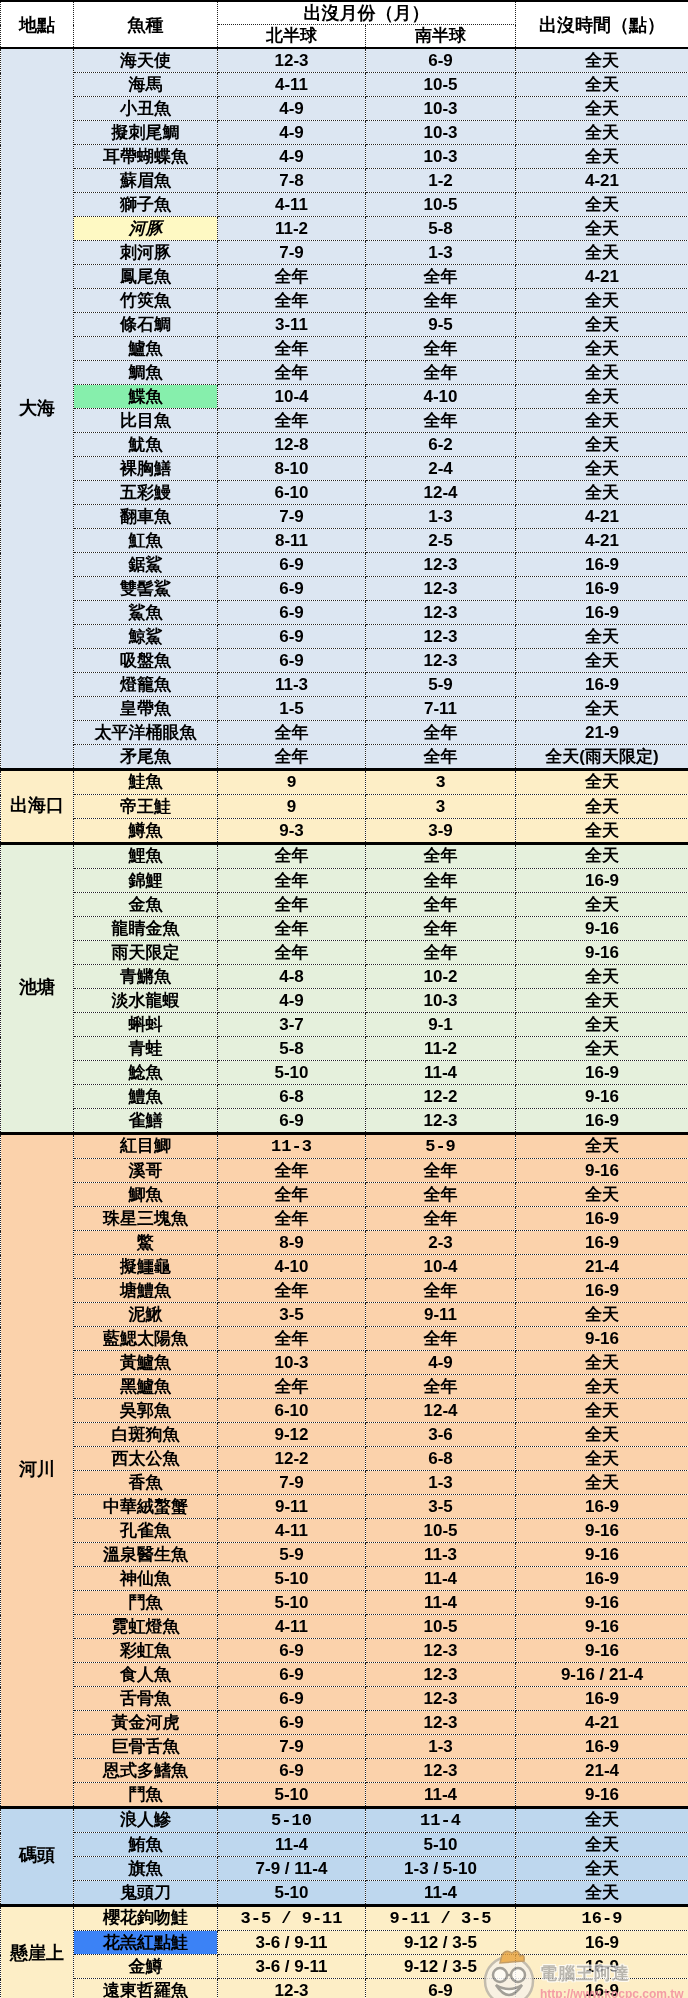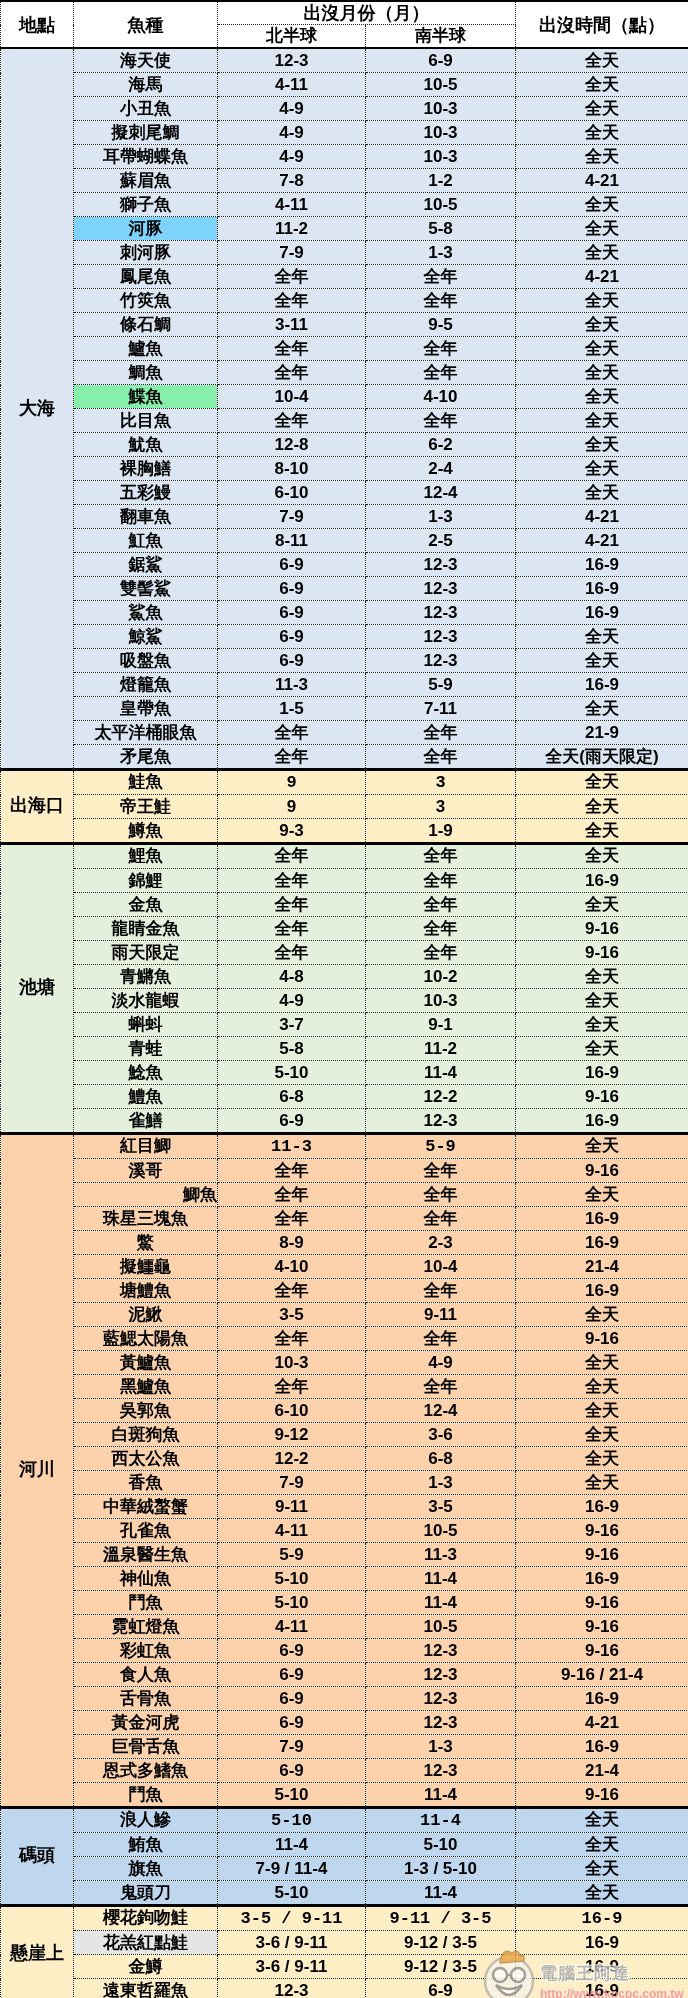--- a/index.html
+++ b/index.html
@@ -98,21 +98,21 @@
         <td style="background: rgb(220, 230, 242);">1-2</td>
         <td style="background: rgb(220, 230, 242);">4-21</td>
       </tr>
       <tr>
         <td style="background: rgb(220, 230, 242);">獅子魚</td>
         <td style="background: rgb(220, 230, 242);">4-11</td>
         <td style="background: rgb(220, 230, 242);">10-5</td>
         <td style="background: rgb(220, 230, 242);">全天</td>
       </tr>
       <tr>
-        <td style="background: #7dd3fc;">河豚</td>
+        <td style="background: #fef9c3; font-style: italic;">河豚</td>
         <td style="background: rgb(220, 230, 242);">11-2</td>
         <td style="background: rgb(220, 230, 242);">5-8</td>
         <td style="background: rgb(220, 230, 242);">全天</td>
       </tr>
       <tr>
         <td style="background: rgb(220, 230, 242);">刺河豚</td>
         <td style="background: rgb(220, 230, 242);">7-9</td>
         <td style="background: rgb(220, 230, 242);">1-3</td>
         <td style="background: rgb(220, 230, 242);">全天</td>
       </tr>
@@ -251,21 +251,21 @@
       </tr>
       <tr>
         <td style="background: rgb(253, 238, 198);">帝王鮭</td>
         <td style="background: rgb(253, 238, 198);">9</td>
         <td style="background: rgb(253, 238, 198);">3</td>
         <td style="background: rgb(253, 238, 198);">全天</td>
       </tr>
       <tr>
         <td style="background: rgb(253, 238, 198);">鱒魚</td>
         <td style="background: rgb(253, 238, 198);">9-3</td>
-        <td style="background: rgb(253, 238, 198);">1-9</td>
+        <td style="background: rgb(253, 238, 198);">3-9</td>
         <td style="background: rgb(253, 238, 198);">全天</td>
       </tr>
       <tr class="group-start">
         <td class="loc" rowspan="12" style="background: rgb(229, 240, 220);">池塘</td>
         <td style="background: rgb(229, 240, 220);">鯉魚</td>
         <td style="background: rgb(229, 240, 220);">全年</td>
         <td style="background: rgb(229, 240, 220);">全年</td>
         <td style="background: rgb(229, 240, 220);">全天</td>
       </tr>
       <tr>
@@ -341,21 +341,21 @@
         <td style="background: rgb(251, 210, 171);">5-9</td>
         <td style="background: rgb(251, 210, 171);">全天</td>
       </tr>
       <tr>
         <td style="background: rgb(251, 210, 171);">溪哥</td>
         <td style="background: rgb(251, 210, 171);">全年</td>
         <td style="background: rgb(251, 210, 171);">全年</td>
         <td style="background: rgb(251, 210, 171);">9-16</td>
       </tr>
       <tr>
-        <td style="background: rgb(251, 210, 171); text-align: right;">鯽魚</td>
+        <td style="background: rgb(251, 210, 171);">鯽魚</td>
         <td style="background: rgb(251, 210, 171);">全年</td>
         <td style="background: rgb(251, 210, 171);">全年</td>
         <td style="background: rgb(251, 210, 171);">全天</td>
       </tr>
       <tr>
         <td style="background: rgb(251, 210, 171);">珠星三塊魚</td>
         <td style="background: rgb(251, 210, 171);">全年</td>
         <td style="background: rgb(251, 210, 171);">全年</td>
         <td style="background: rgb(251, 210, 171);">16-9</td>
       </tr>
@@ -529,21 +529,21 @@
         <td style="background: rgb(190, 215, 238);">全天</td>
       </tr>
       <tr class="group-start">
         <td class="loc" rowspan="4" style="background: rgb(253, 238, 198);">懸崖上</td>
         <td style="background: rgb(253, 238, 198);">櫻花鉤吻鮭</td>
         <td style="background: rgb(253, 238, 198);">3-5 / 9-11</td>
         <td style="background: rgb(253, 238, 198);">9-11 / 3-5</td>
         <td style="background: rgb(253, 238, 198);">16-9</td>
       </tr>
       <tr>
-        <td style="background: #e5e5e5;">花羔紅點鮭</td>
+        <td style="background: #3b82f6;">花羔紅點鮭</td>
         <td style="background: rgb(253, 238, 198);">3-6 / 9-11</td>
         <td style="background: rgb(253, 238, 198);">9-12 / 3-5</td>
         <td style="background: rgb(253, 238, 198);">16-9</td>
       </tr>
       <tr>
         <td style="background: rgb(253, 238, 198);">金鱒</td>
         <td style="background: rgb(253, 238, 198);">3-6 / 9-11</td>
         <td style="background: rgb(253, 238, 198);">9-12 / 3-5</td>
         <td style="background: rgb(253, 238, 198);">16-9</td>
       </tr>

